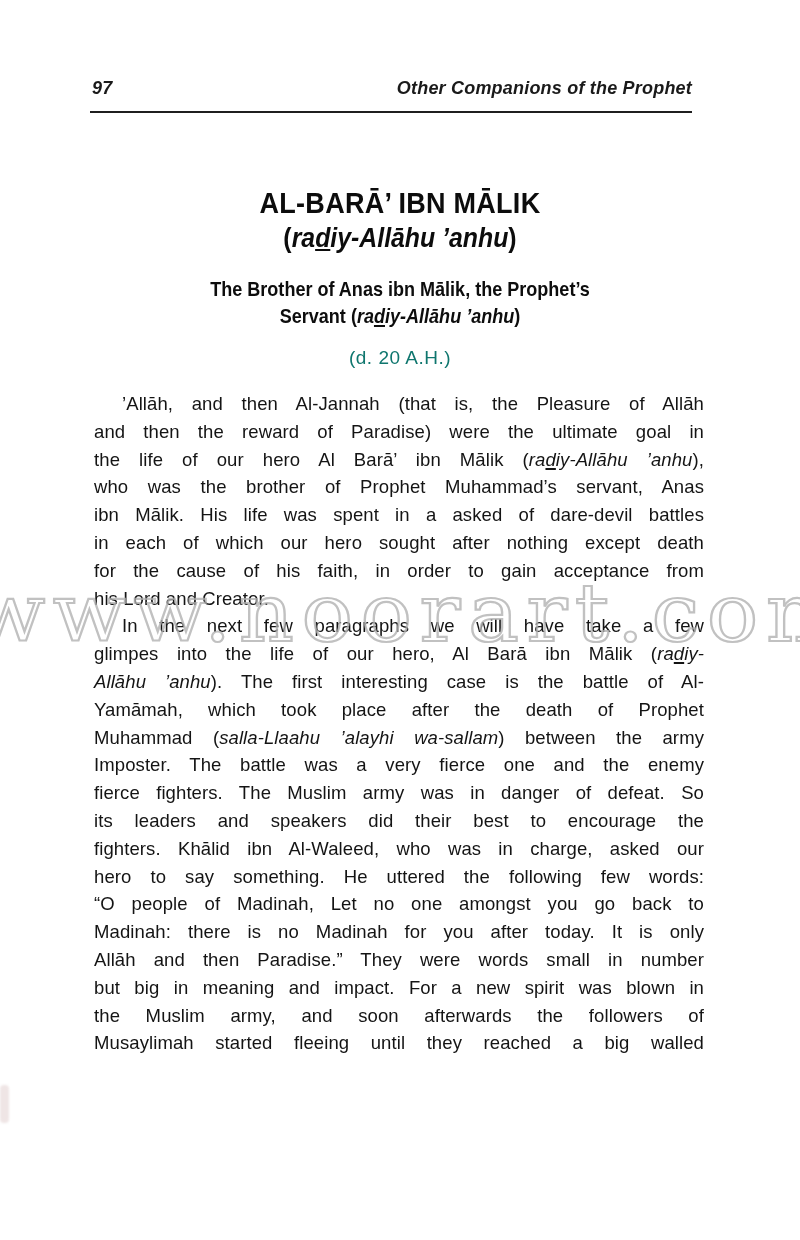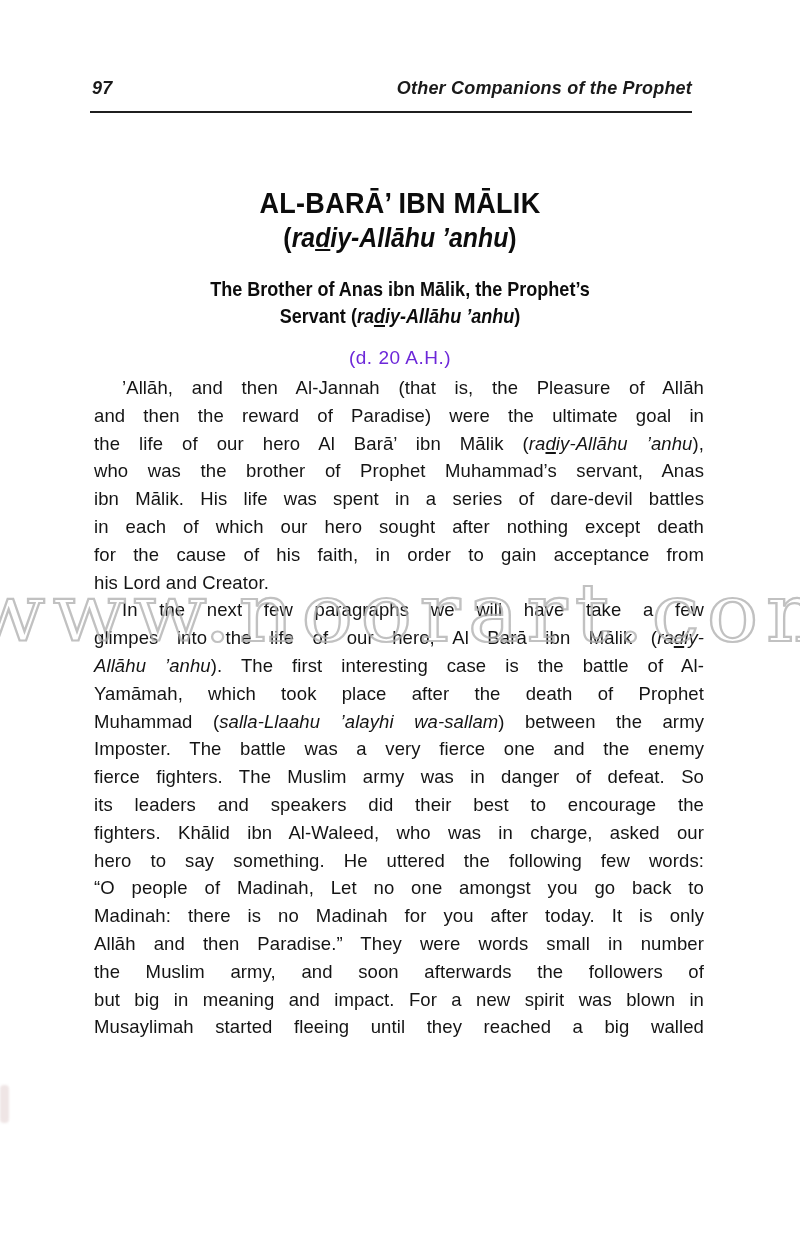--- a/index.html
+++ b/index.html
@@ -42,26 +42,26 @@
     font-weight:bold;font-size:20.5px;color:#0d0d0d;
     transform:scaleX(.88);transform-origin:50% 50%;white-space:nowrap;
   }
   .h-sub2{
     position:absolute;left:0;top:304px;width:800px;text-align:center;
     font-weight:bold;font-size:20.5px;color:#0d0d0d;
     transform:scaleX(.88);transform-origin:50% 50%;white-space:nowrap;
   }
   .h-death{
     position:absolute;left:0;top:347px;width:800px;text-align:center;
-    font-size:19px;color:#6d28d9;letter-spacing:.5px;
+    font-size:19px;color:#0f766e;letter-spacing:.5px;
   }
 
   
   .body-text{
-    position:absolute;left:94px;top:374px;width:610px;
+    position:absolute;left:94px;top:390px;width:610px;
     font-size:18.5px;line-height:27.8px;color:#141414;
     letter-spacing:.1px;
   }
   .bline{
     text-align:justify;
     text-align-last:justify;
     white-space:normal;
   }
   .bline.endline{text-align-last:left;}
   .bline.indent{text-indent:28px;}
@@ -108,41 +108,41 @@
   <div class="h-sub1">The Brother of Anas ibn Mālik, the Prophet’s</div>
   <div class="h-sub2"><span>Servant (</span><span class="seg-i">ra</span><span class="seg-i seg-u">d</span><span class="seg-i">iy-Allāhu ’anhu</span><span>)</span></div>
   <div class="h-death">(d. 20 A.H.)</div>
 
   <div class="body-text">
       <div>
         <div class="bline indent"><span>’Allāh, and then Al-Jannah (that is, the Pleasure of Allāh</span></div>
         <div class="bline"><span>and then the reward of Paradise) were the ultimate goal in</span></div>
         <div class="bline"><span>the life of our hero Al Barā’ ibn Mālik (</span><span class="seg-i">ra</span><span class="seg-i seg-u">d</span><span class="seg-i">iy-Allāhu ’anhu</span><span>),</span></div>
         <div class="bline"><span>who was the brother of Prophet Muhammad’s servant, Anas</span></div>
-        <div class="bline"><span>ibn Mālik. His life was spent in a series of dare-devil battles</span></div>
+        <div class="bline"><span>ibn Mālik. His life was spent in a asked of dare-devil battles</span></div>
         <div class="bline"><span>in each of which our hero sought after nothing except death</span></div>
         <div class="bline"><span>for the cause of his faith, in order to gain acceptance from</span></div>
         <div class="bline endline"><span>his Lord and Creator.</span></div>
       </div>
       <div>
         <div class="bline indent"><span>In the next few paragraphs we will have take a few</span></div>
         <div class="bline"><span>glimpes into the life of our hero, Al Barā ibn Mālik (</span><span class="seg-i">ra</span><span class="seg-i seg-u">d</span><span class="seg-i">iy-</span></div>
         <div class="bline"><span class="seg-i">Allāhu ’anhu</span><span>). The first interesting case is the battle of Al-</span></div>
         <div class="bline"><span>Yamāmah, which took place after the death of Prophet</span></div>
         <div class="bline"><span>Muhammad (</span><span class="seg-i">salla-Llaahu ’alayhi wa-sallam</span><span>) between the army</span></div>
         <div class="bline"><span>Imposter. The battle was a very fierce one and the enemy</span></div>
         <div class="bline"><span>fierce fighters. The Muslim army was in danger of defeat. So</span></div>
         <div class="bline"><span>its leaders and speakers did their best to encourage the</span></div>
         <div class="bline"><span>fighters. Khālid ibn Al-Waleed, who was in charge, asked our</span></div>
         <div class="bline"><span>hero to say something. He uttered the following few words:</span></div>
         <div class="bline"><span>“O people of Madinah, Let no one amongst you go back to</span></div>
         <div class="bline"><span>Madinah: there is no Madinah for you after today. It is only</span></div>
         <div class="bline"><span>Allāh and then Paradise.” They were words small in number</span></div>
+        <div class="bline"><span>but big in meaning and impact. For a new spirit was blown in</span></div>
         <div class="bline"><span>the Muslim army, and soon afterwards the followers of</span></div>
-        <div class="bline"><span>but big in meaning and impact. For a new spirit was blown in</span></div>
         <div class="bline"><span>Musaylimah started fleeing until they reached a big walled</span></div>
       </div>
     </div>
 
   <div class="watermark">www.noorart.com</div>
 
   <div class="edge-smudge"></div>
 
 </div>
 

